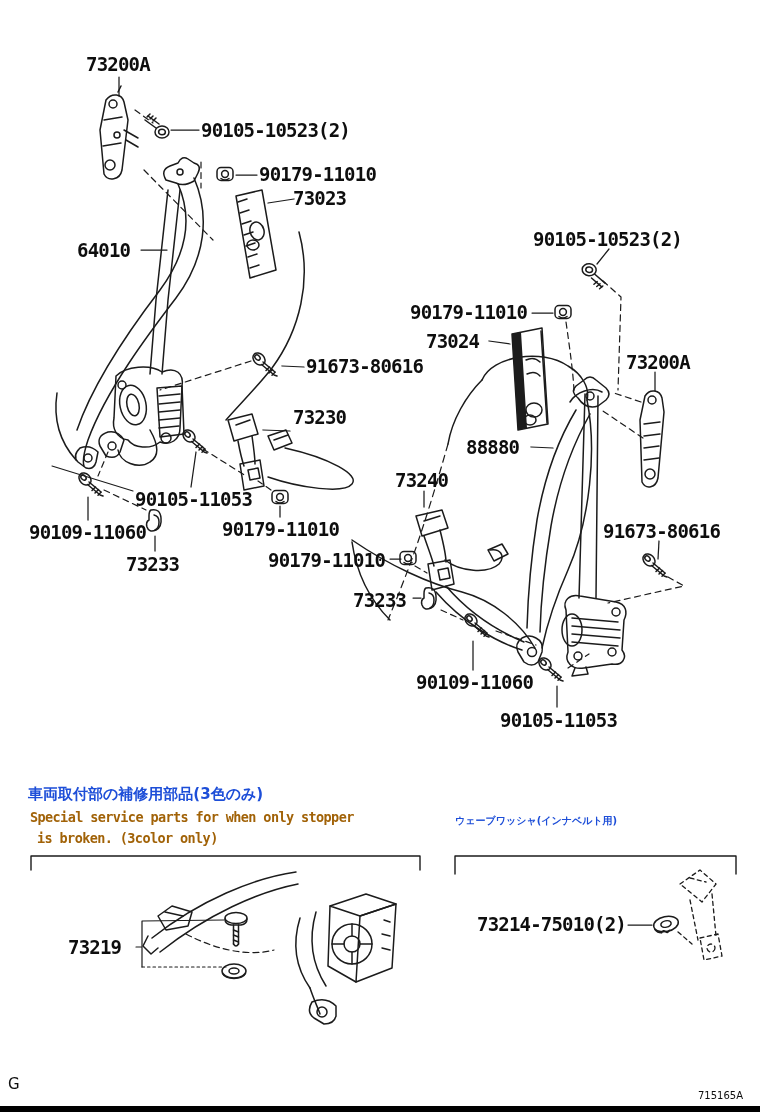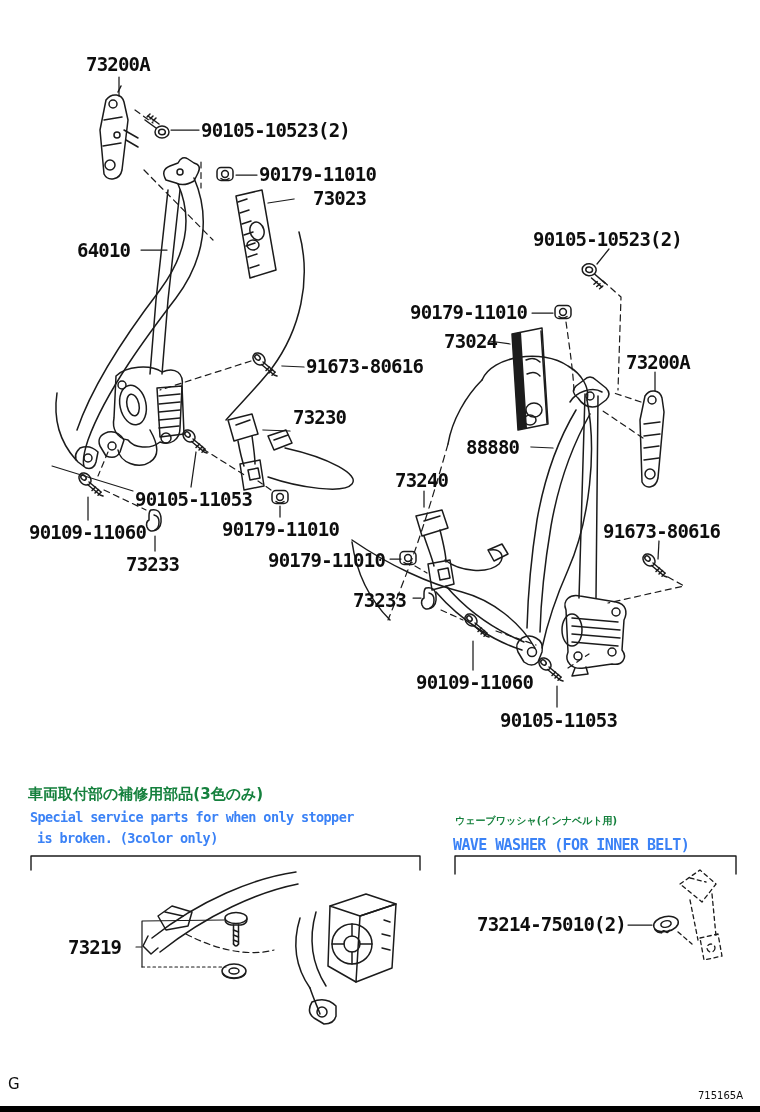--- a/index.html
+++ b/index.html
@@ -2,23 +2,23 @@
 <html><head>
 <meta charset="utf-8">
 <style>
   html,body{margin:0;padding:0;background:#888;}
   .stage{position:relative;width:760px;height:1112px;background:#ffffff;overflow:hidden;
          font-family:"DejaVu Sans Mono",monospace;}
   svg.art{position:absolute;left:0;top:0;}
   .pn{position:absolute;font-family:"DejaVu Sans Mono",monospace;font-weight:bold;
       font-size:19px;letter-spacing:-0.8px;line-height:1;color:#0e0e0e;white-space:nowrap;cursor:pointer;}
   .note-jp{position:absolute;font-family:"DejaVu Sans",sans-serif;font-weight:bold;
-      font-size:15px;line-height:1;color:#15803d;white-space:nowrap;}
+      font-size:15px;line-height:1;color:#1d4ed8;white-space:nowrap;}
   .note-en{position:absolute;font-family:"DejaVu Sans Mono",monospace;font-weight:bold;
-      font-size:13.5px;letter-spacing:-0.6px;line-height:1;color:#3b82f6;white-space:nowrap;}
+      font-size:13.5px;letter-spacing:-0.6px;line-height:1;color:#a16207;white-space:nowrap;}
   .foot{position:absolute;font-family:"DejaVu Sans",sans-serif;color:#0e0e0e;line-height:1;}
   .bottombar{position:absolute;left:0;top:1106px;width:760px;height:6px;background:#000;}
 </style>
 </head>
 <body>
 
 <div class="stage">
 
 <svg class="art" width="760" height="1112" viewBox="0 0 760 1112" fill="none" stroke="#1b1b1b" stroke-width="1.5" stroke-linecap="round" stroke-linejoin="round">
 
@@ -290,45 +290,44 @@
     <path d="M415,566 L427,573"></path>
     <path d="M441,610 L463,620"></path>
     <path d="M496,631 L536,645"></path>
     <path d="M568,668 L589,654"></path>
   </g>
 </svg>
 
 <div class="pn" style="left:86px;top:55px">73200A</div>
 <div class="pn" style="left:201px;top:121px">90105-10523(2)</div>
 <div class="pn" style="left:259px;top:165px">90179-11010</div>
-<div class="pn" style="left:313px;top:189px">73023</div>
+<div class="pn" style="left:293px;top:189px">73023</div>
 <div class="pn" style="left:77px;top:241px">64010</div>
 <div class="pn" style="left:306px;top:357px">91673-80616</div>
 <div class="pn" style="left:293px;top:408px">73230</div>
 <div class="pn" style="left:135px;top:490px">90105-11053</div>
 <div class="pn" style="left:29px;top:523px">90109-11060</div>
 <div class="pn" style="left:126px;top:555px">73233</div>
 <div class="pn" style="left:222px;top:520px">90179-11010</div>
 <div class="pn" style="left:268px;top:551px">90179-11010</div>
 <div class="pn" style="left:353px;top:591px">73233</div>
 <div class="pn" style="left:416px;top:673px">90109-11060</div>
 <div class="pn" style="left:500px;top:711px">90105-11053</div>
 <div class="pn" style="left:533px;top:230px">90105-10523(2)</div>
 <div class="pn" style="left:410px;top:303px">90179-11010</div>
-<div class="pn" style="left:444px;top:332px">73024</div>
+<div class="pn" style="left:426px;top:332px">73024</div>
 <div class="pn" style="left:626px;top:353px">73200A</div>
 <div class="pn" style="left:466px;top:438px">88880</div>
 <div class="pn" style="left:395px;top:471px">73240</div>
 <div class="pn" style="left:603px;top:522px">91673-80616</div>
 <div class="pn" style="left:68px;top:938px">73219</div>
 <div class="pn" style="left:477px;top:915px">73214-75010(2)</div>
 
 <div class="note-jp" style="left:28px;top:787px">車両取付部の補修用部品(3色のみ)</div>
 <div class="note-en" style="left:30px;top:811px">Special service parts for when only stopper</div>
 <div class="note-en" style="left:37px;top:832px">is broken. (3color only)</div>
 <div class="note-jp" style="left:455px;top:816px;font-size:10px">ウェーブワッシャ(インナベルト用)</div>
-<div class="note-en" style="left:453px;top:838px;font-size:15px">WAVE WASHER (FOR INNER BELT)</div>
 
 <div class="foot" style="left:8px;top:1077px;font-size:15px">G</div>
 <div class="foot" style="left:698px;top:1091px;font-size:10px">715165A</div>
 <div class="bottombar"></div>
 
 </div>
 
 </body></html>

